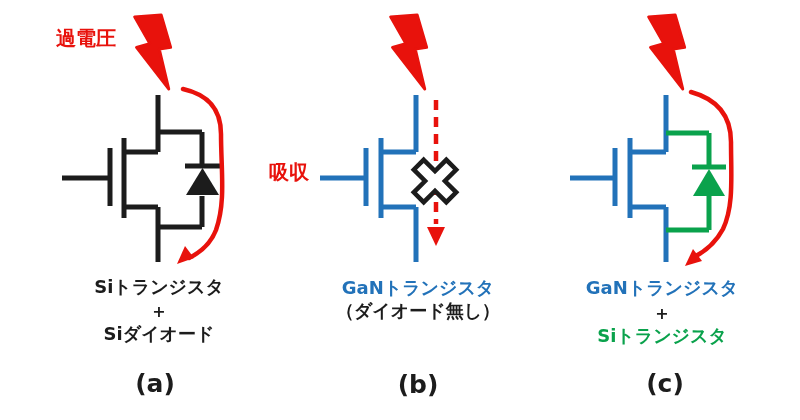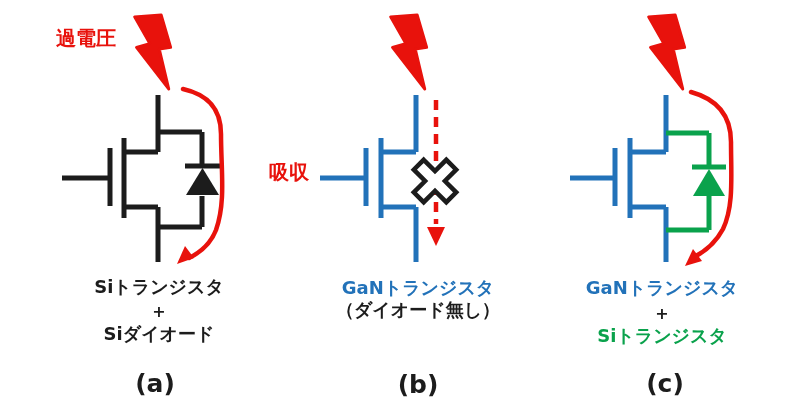--- a/index.html
+++ b/index.html
@@ -83,21 +83,21 @@
   </div>
 
   <div class="txt red-t note" style="left:227px;top:160px;padding-left:42px;">吸収</div>
 
   <div class="txt ctr blk-t cap" style="left:159px;top:276px;">Siトランジスタ</div>
   <div class="txt ctr blk-t plus" style="left:159px;top:302px;">+</div>
   <div class="txt ctr blk-t cap" style="left:159px;top:323px;">Siダイオード</div>
   <div class="txt ctr blk-t plabel" style="left:155px;top:369px;">(a)</div>
 
   <div class="txt ctr blu-t cap" style="left:418px;top:277px;">GaNトランジスタ</div>
-  <div class="txt ctr blk-t cap" style="left:418px;top:300px;font-family:Liberation Serif, serif;">（ダイオード無し）</div>
+  <div class="txt ctr blk-t cap" style="left:418px;top:300px;">（ダイオード無し）</div>
   <div class="txt ctr blk-t plabel" style="left:418px;top:370px;">(b)</div>
 
   <div class="txt ctr blu-t cap" style="left:662px;top:277px;">GaNトランジスタ</div>
   <div class="txt ctr blk-t plus" style="left:662px;top:304px;">+</div>
   <div class="txt ctr grn-t cap" style="left:662px;top:325px;">Siトランジスタ</div>
   <div class="txt ctr blk-t plabel" style="left:665px;top:369px;">(c)</div>
 
 </div>
 
 </body></html>

